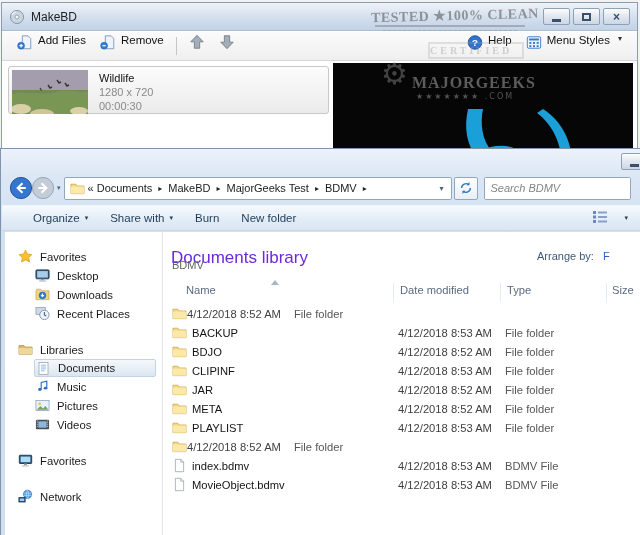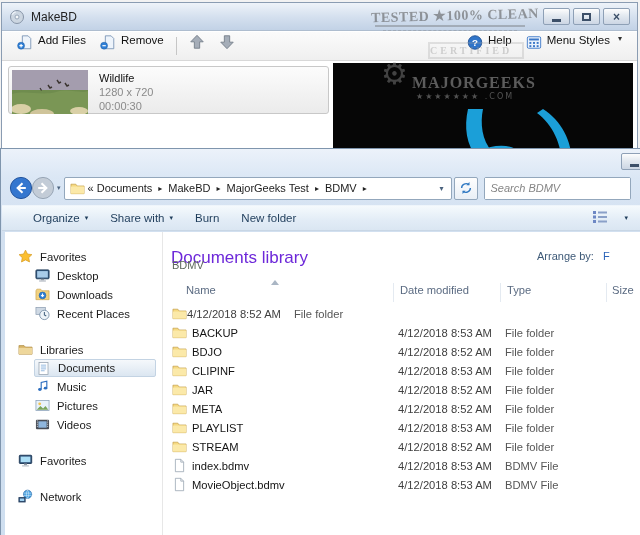--- a/index.html
+++ b/index.html
@@ -555,21 +555,20 @@
             <span class="fr-type">File folder</span>
             <span class="fr-size"></span>
           </div>
           <div class="file-row">
             <span class="icon16 fr-icon">
               <svg viewBox="0 0 16 16" width="15" height="15">
                 <path d="M1 3.4h5.2l1.4 1.9H15v8.2H1z" fill="#f5d981" stroke="#c0983f" stroke-width="0.7"></path>
                 <path d="M1 5.9h14v7.6H1z" fill="#fbe9a9"></path>
               </svg>
             </span>
-            <span class="fr-name">STREAM</span>
             <span class="fr-date">4/12/2018 8:52 AM</span>
             <span class="fr-type">File folder</span>
             <span class="fr-size"></span>
           </div>
           <div class="file-row">
             <span class="icon16 fr-icon">
               <svg viewBox="0 0 16 16" width="15" height="15">
                 <path d="M3.6 1.4h5.8l3 3v10.2H3.6z" fill="#fff" stroke="#93a0ae" stroke-width="0.8"></path>
                 <path d="M9.4 1.4v3h3" fill="none" stroke="#93a0ae" stroke-width="0.8"></path>
               </svg>

